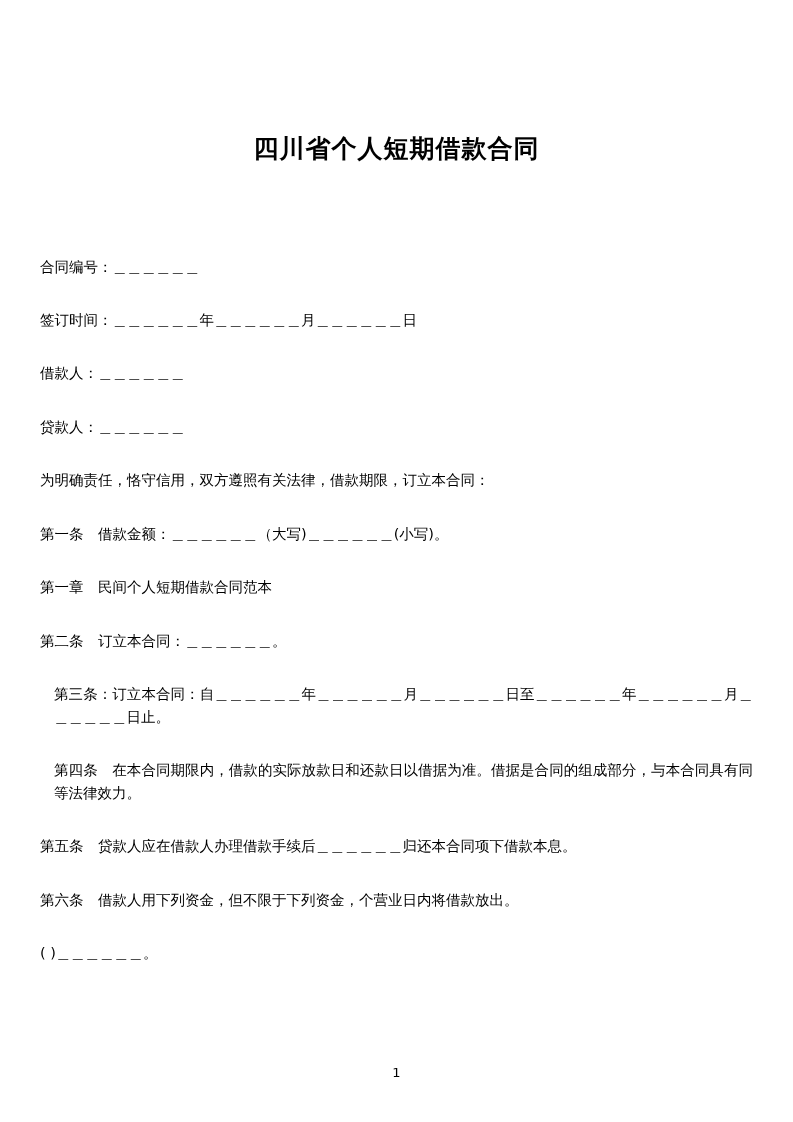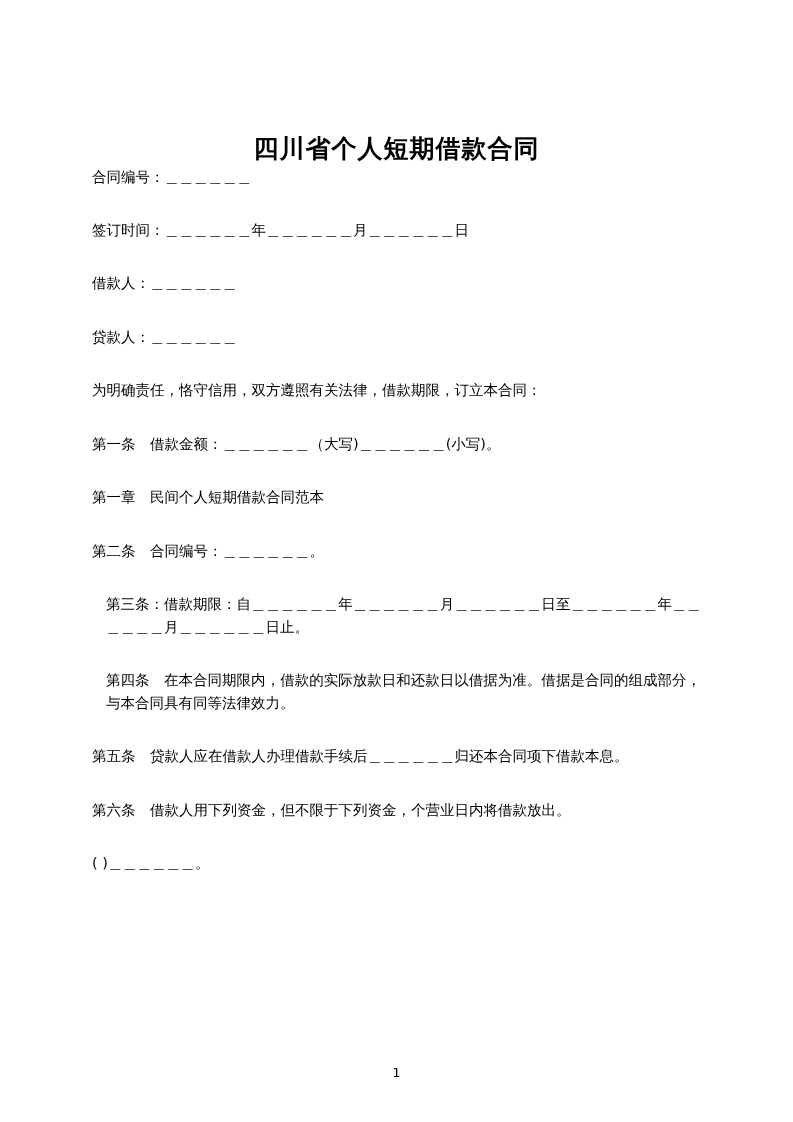--- a/index.html
+++ b/index.html
@@ -13,32 +13,33 @@
     font-family: "DejaVu Sans", "Liberation Sans", sans-serif;
     color: #000000;
     position: relative;
     overflow: hidden;
   }
   .page {
     position: relative;
     width: 793px;
     height: 1122px;
     box-sizing: border-box;
-    padding: 0 92px;
+    padding: 0 40px;
   }
   .doc-title {
     text-align: center;
     font-size: 25px;
     font-weight: bold;
     letter-spacing: 1px;
     margin: 0;
     padding-top: 133px;
     line-height: 1.3;
   }
   .body-block {
+    margin-top: 90px;
   }
   .para {
     font-size: 14.5px;
     line-height: 1.55;
     margin: 0 0 31px 0;
     text-align: justify;
   }
   .para.indent-1 {
     padding-left: 14px;
   }
@@ -67,23 +68,23 @@
     <p class="para">借款人：＿＿＿＿＿＿</p>
 
     <p class="para">贷款人：＿＿＿＿＿＿</p>
 
     <p class="para">为明确责任，恪守信用，双方遵照有关法律，借款期限，订立本合同：</p>
 
     <p class="para">第一条　借款金额：＿＿＿＿＿＿（大写)＿＿＿＿＿＿(小写)。</p>
 
     <p class="para">第一章　民间个人短期借款合同范本</p>
 
-    <p class="para">第二条　合同编号：＿＿＿＿＿＿。</p>
+    <p class="para">第二条　订立本合同：＿＿＿＿＿＿。</p>
 
-    <p class="para indent-1">第三条：借款期限：自＿＿＿＿＿＿年＿＿＿＿＿＿月＿＿＿＿＿＿日至＿＿＿＿＿＿年＿＿＿＿＿＿月＿＿＿＿＿＿日止。</p>
+    <p class="para indent-1">第三条：订立本合同：自＿＿＿＿＿＿年＿＿＿＿＿＿月＿＿＿＿＿＿日至＿＿＿＿＿＿年＿＿＿＿＿＿月＿＿＿＿＿＿日止。</p>
 
     <p class="para indent-1">第四条　在本合同期限内，借款的实际放款日和还款日以借据为准。借据是合同的组成部分，与本合同具有同等法律效力。</p>
 
     <p class="para">第五条　贷款人应在借款人办理借款手续后＿＿＿＿＿＿归还本合同项下借款本息。</p>
 
     <p class="para">第六条　借款人用下列资金，但不限于下列资金，个营业日内将借款放出。</p>
 
     <p class="para">( )＿＿＿＿＿＿。</p>
 
   </div>

